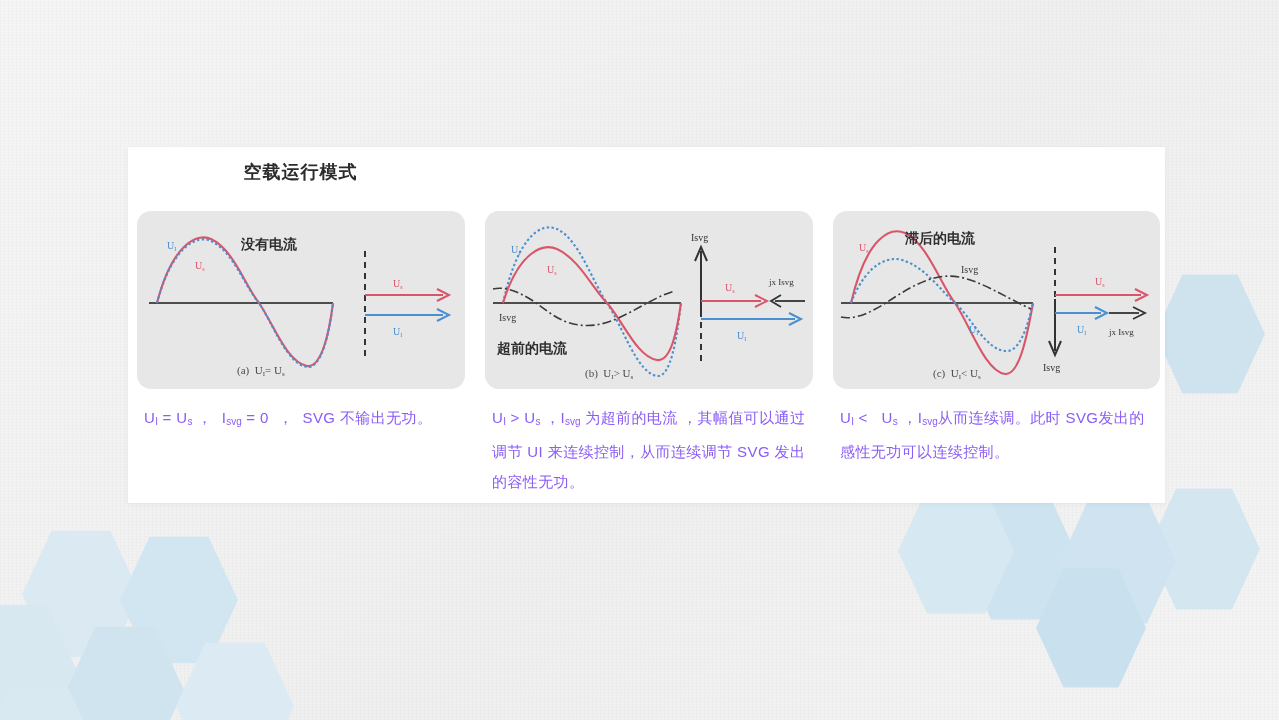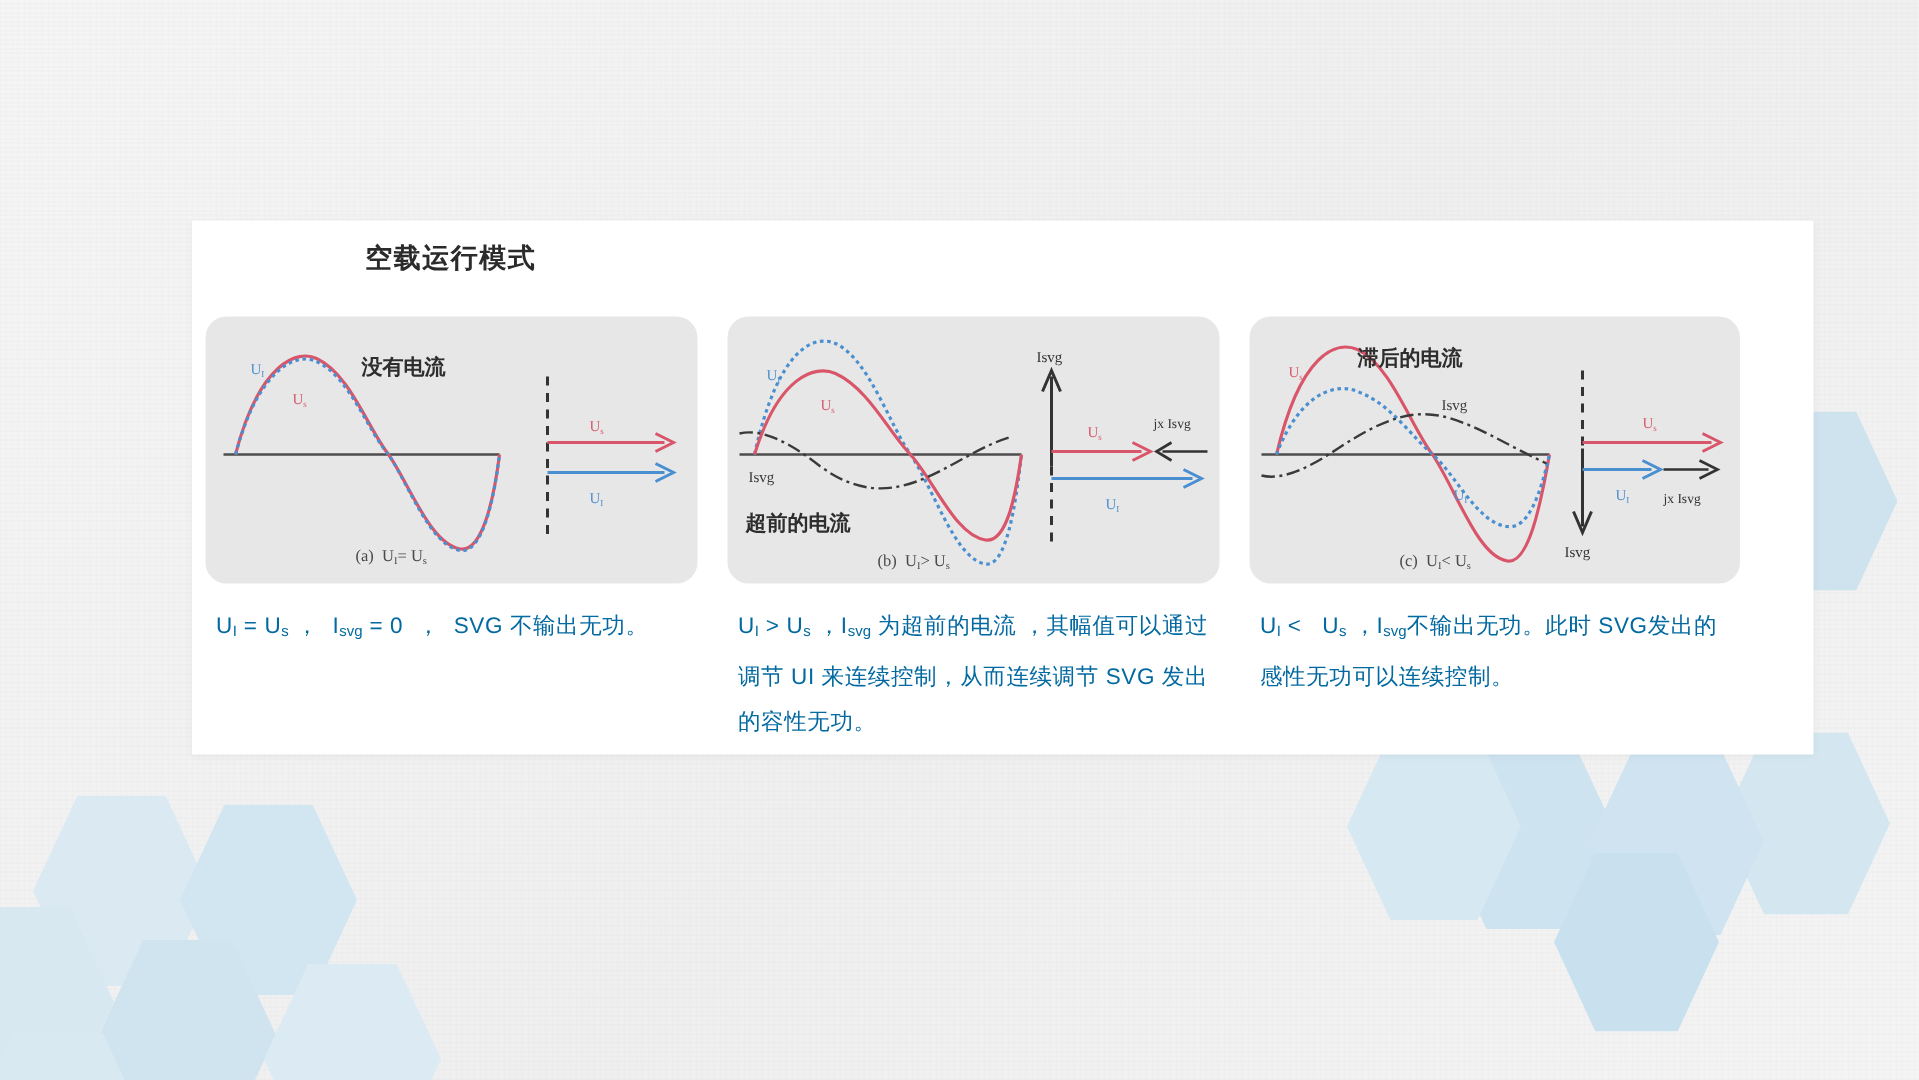--- a/index.html
+++ b/index.html
@@ -20,35 +20,34 @@
   .hex{
     position:absolute;
     clip-path:polygon(25% 2%,75% 2%,100% 50%,75% 98%,25% 98%,0% 50%);
   }
   
   #card{
     position:absolute;left:128px;top:147px;width:1037px;height:356px;
     background:#ffffff;
     box-shadow:0 1px 5px rgba(0,0,0,0.05);
     z-index:5;
-    padding-left:44px;
   }
   .col{position:absolute;top:0;height:100%;}
   .col-title{
     text-align:center;font-weight:bold;color:#2b2b2b;
     font-size:18px;letter-spacing:1px;margin-top:13px;
   }
   .figbox{
     position:absolute;left:9px;top:64px;
     background:#e7e7e7;border-radius:14px;
   }
   .figsvg{display:block;}
   .caption{
     position:absolute;left:16px;top:256px;width:92%;
-    font-size:15px;line-height:30px;color:#0369a1;
+    font-size:15px;line-height:30px;color:#8b5cf6;
     letter-spacing:0.4px;
   }
   .caption .sub{font-size:10px;vertical-align:-2px;letter-spacing:0;}
   .nowrapeq{white-space:nowrap;}
 </style>
 </head>
 <body>
 
 <div id="bg-texture"></div>
 
@@ -178,17 +177,17 @@
         <path d="M300,96 L312,102 L300,108" fill="none" stroke="#333" stroke-width="1.8"></path>
         <text x="262" y="74" font-size="10" fill="#d9566a" font-family="'Liberation Serif',serif">U<tspan font-size="6" dy="2">s</tspan></text>
         <text x="244" y="122" font-size="10" fill="#4a8fd0" font-family="'Liberation Serif',serif">U<tspan font-size="6" dy="2">I</tspan></text>
         <text x="276" y="124" font-size="9" fill="#333" font-family="'Liberation Serif',serif">jx Isvg</text>
 
         <text x="100" y="166" font-size="11" fill="#4a4a4a" font-family="'Liberation Serif',serif">(c)&nbsp; U<tspan font-size="7" dy="2">I</tspan><tspan dy="-2">&lt; U</tspan><tspan font-size="7" dy="2">s</tspan></text>
       </svg>
     </div>
 
     <div class="caption">
-      U<span class="sub">I</span> &lt; &nbsp; U<span class="sub">s</span> ，I<span class="sub">svg</span><span>不输出无功。此时 SVG</span><span>发出的感性无功可以连续控制。</span>
+      U<span class="sub">I</span> &lt; &nbsp; U<span class="sub">s</span> ，I<span class="sub">svg</span><span>从而连续调。此时 SVG</span><span>发出的感性无功可以连续控制。</span>
     </div>
   </div>
 
 </div>
 
 </body></html>

